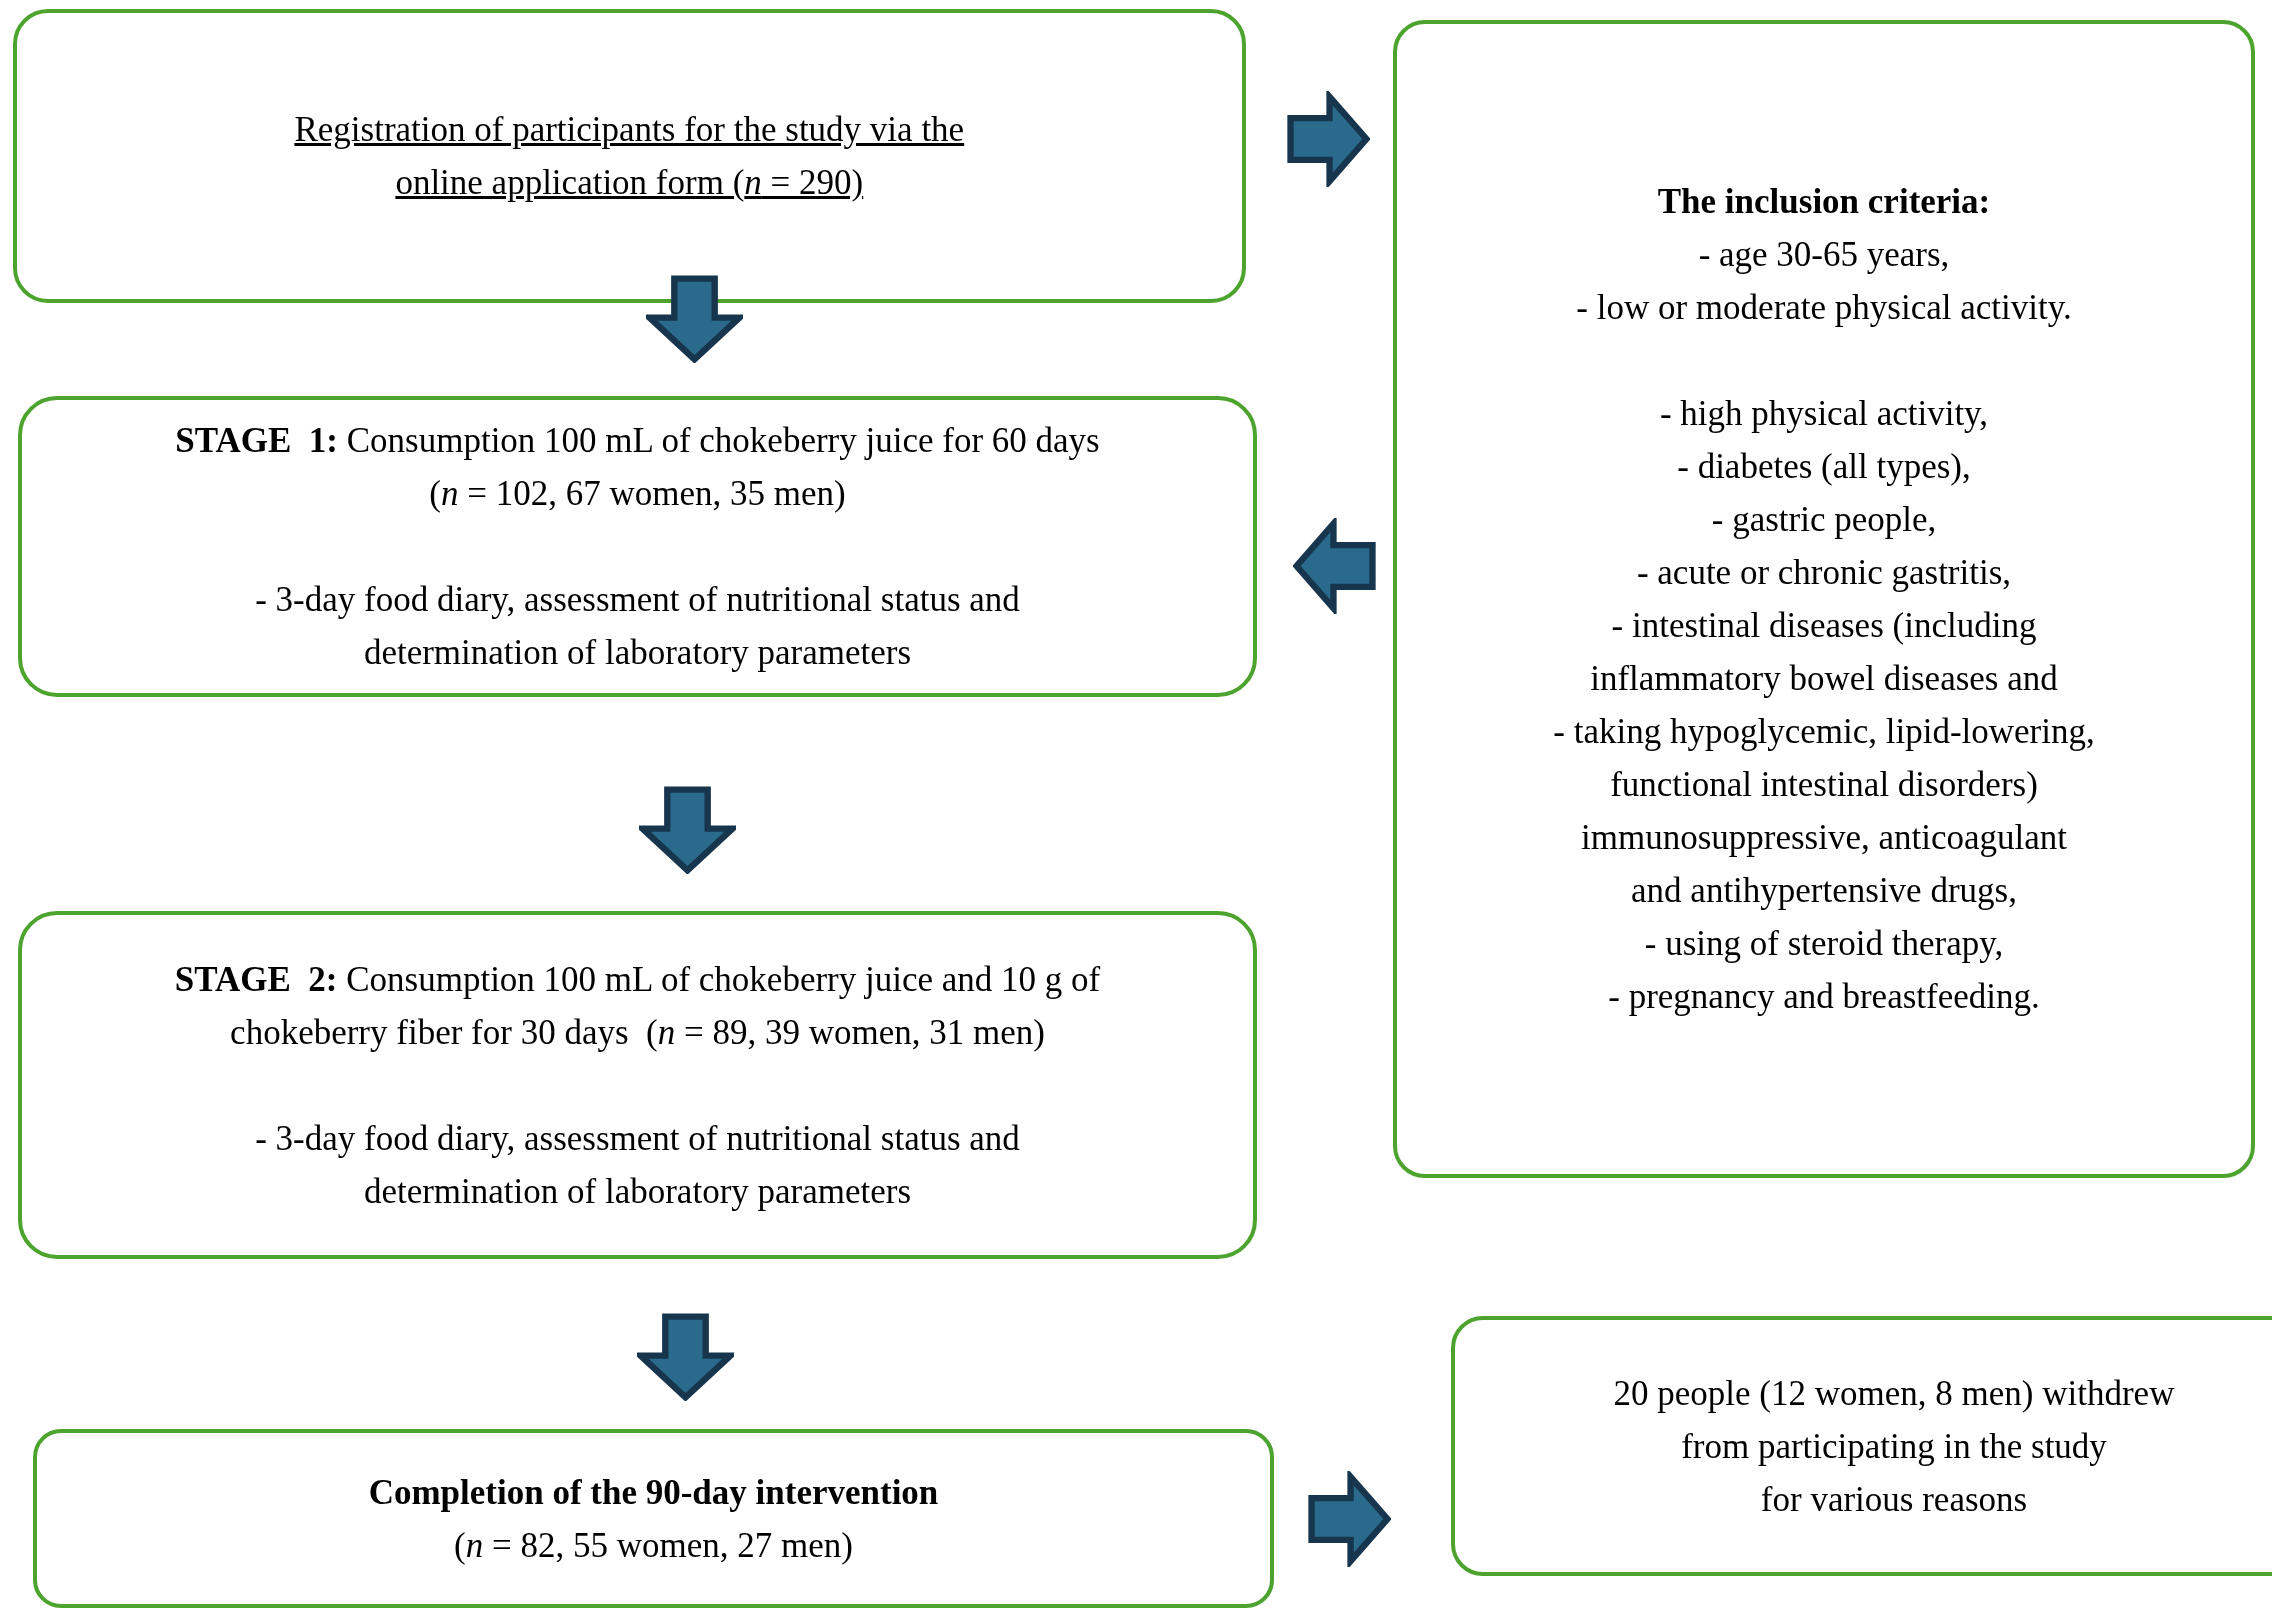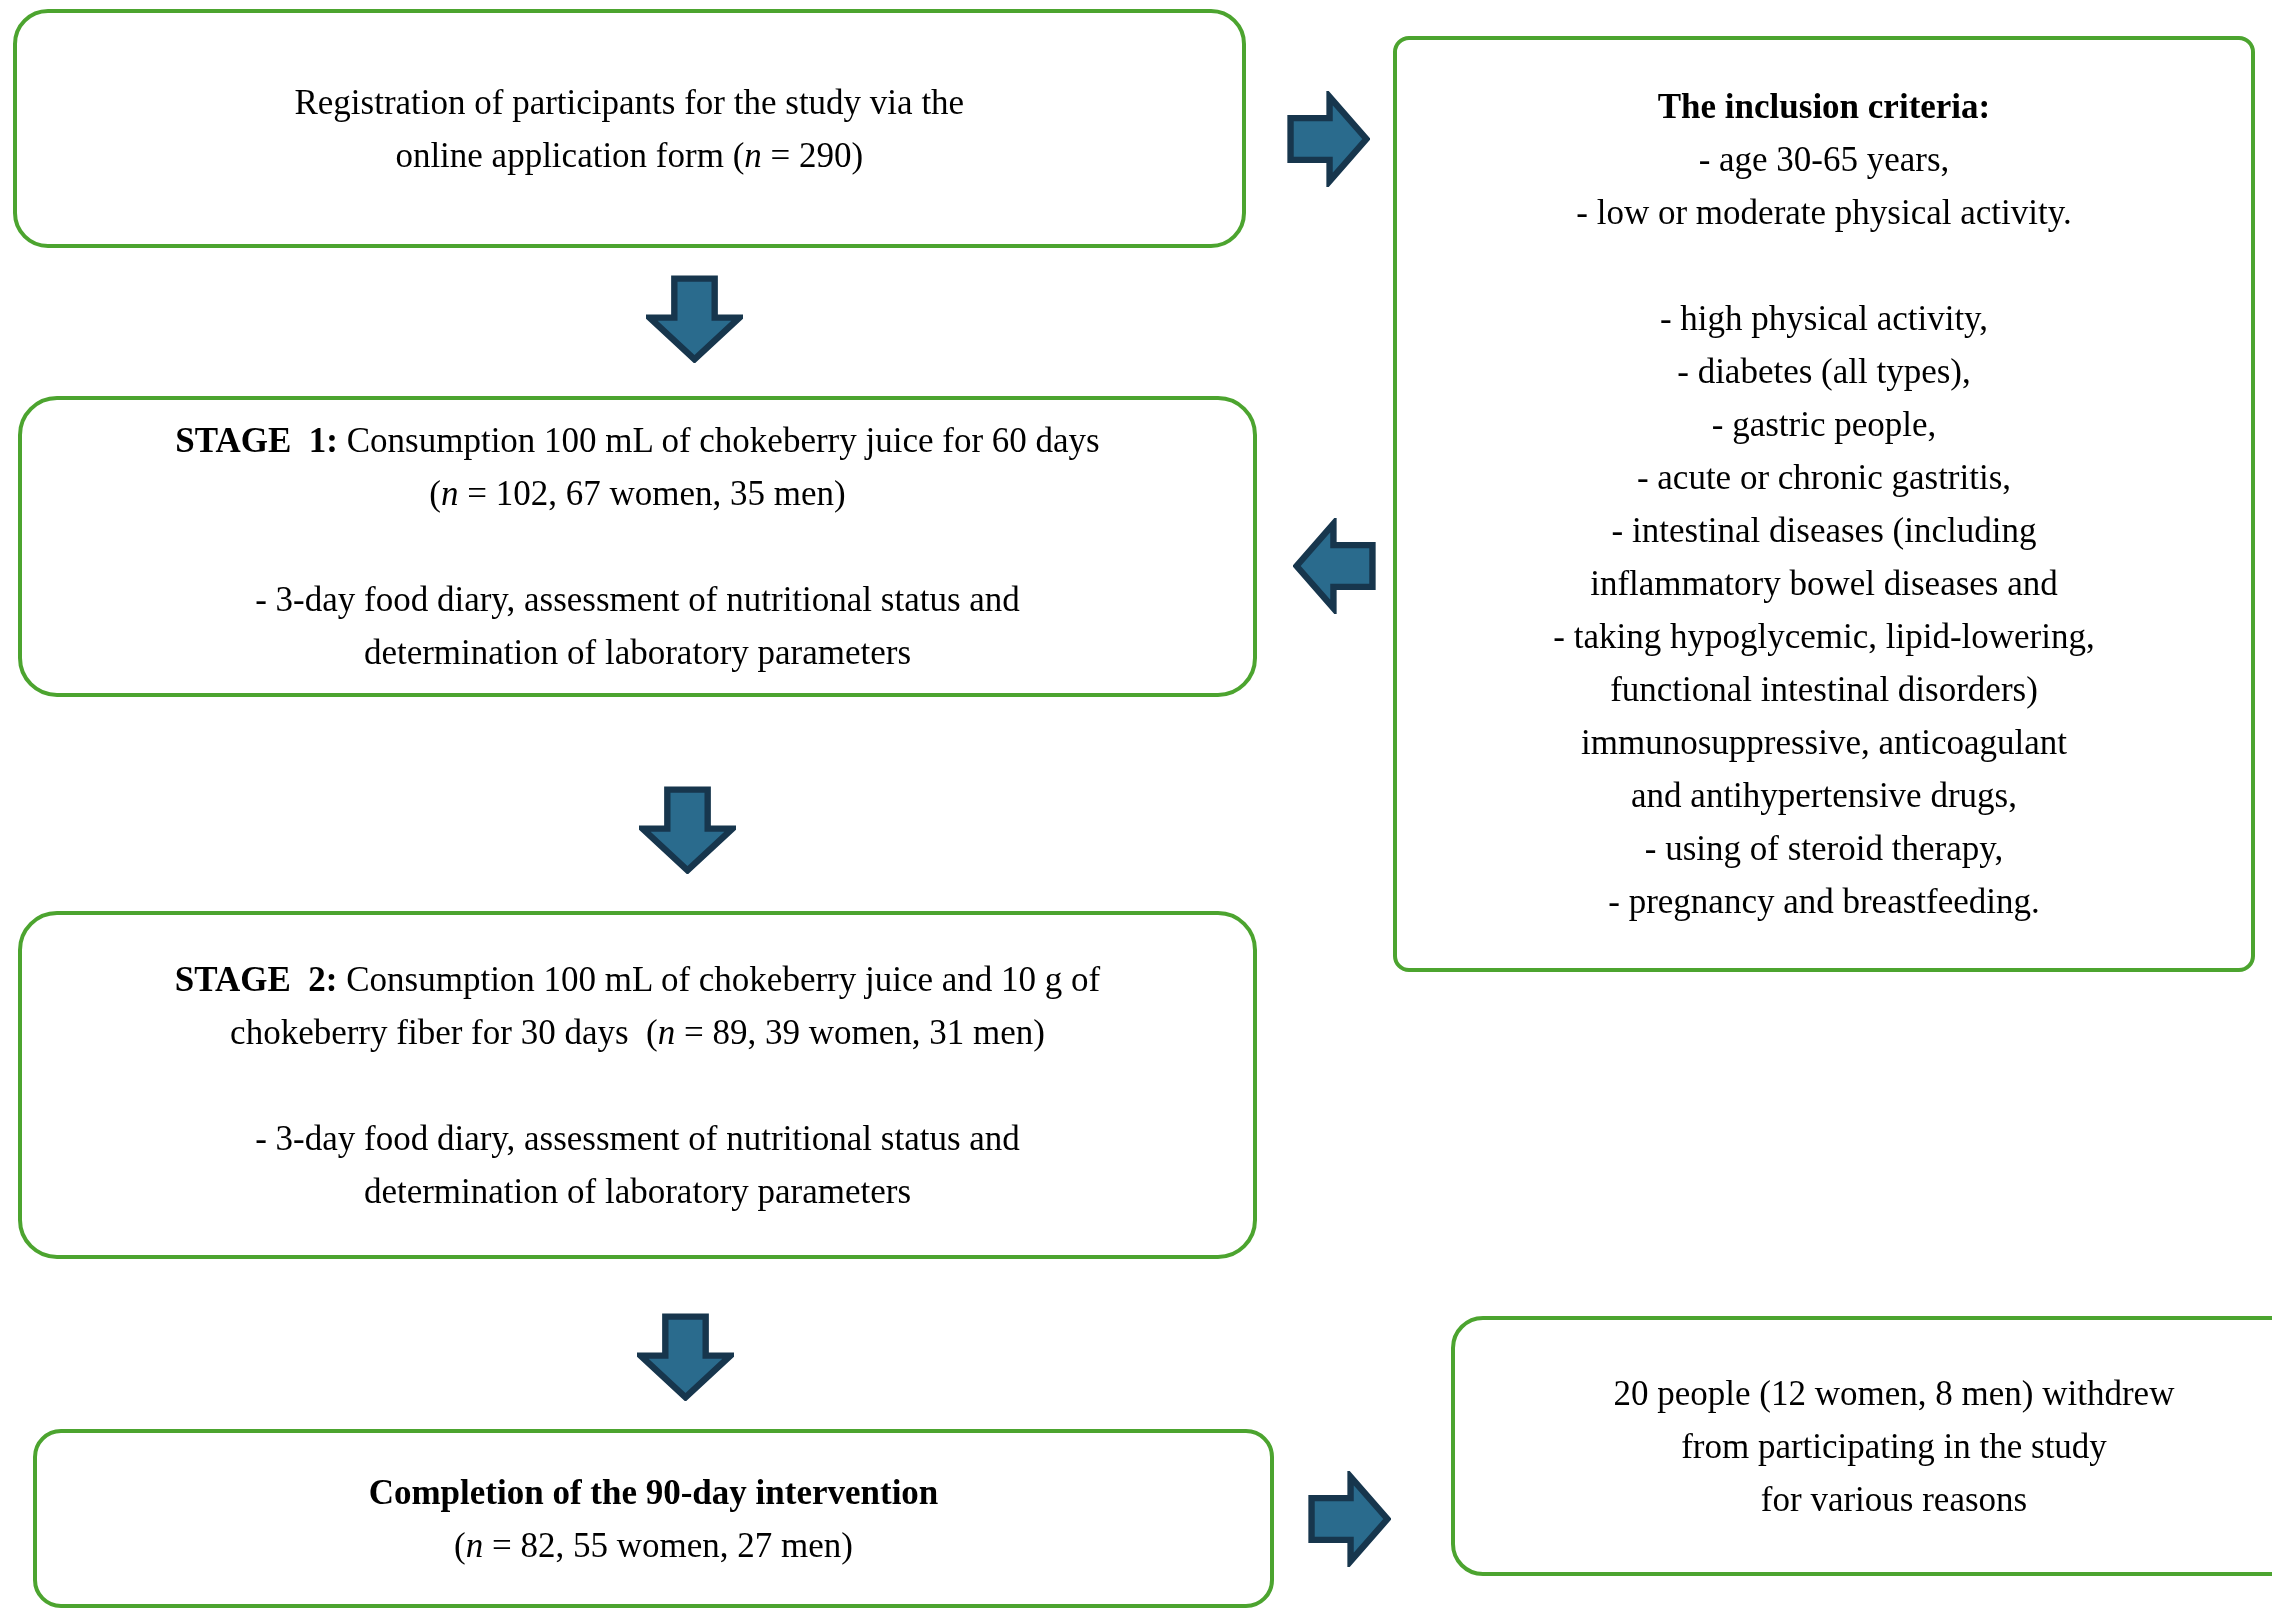--- a/index.html
+++ b/index.html
@@ -31,22 +31,22 @@
     flex-direction:column;
     justify-content:center;
     align-items:center;
     text-align:center;
   }
   .line{white-space:pre-wrap;}
   .spacer{height:53px;}
   .arrow{position:absolute;}
   .arrow svg{display:block;width:100%;height:100%;}
 
-  #registration-box{left:12.8px;top:9.2px;width:1233px;height:239px;border-radius:35px;}
-  #criteria-box{left:1393px;top:20px;width:862px;height:936px;border-radius:16px;margin-top:16px;}
+  #registration-box{left:12.8px;top:9.2px;width:1233px;height:294px;border-radius:35px;text-decoration:underline;}
+  #criteria-box{left:1393px;top:20px;width:862px;height:1158px;border-radius:32px;}
   #stage1-box{left:18px;top:396px;width:1239px;height:301px;border-radius:39px;}
   #stage2-box{left:18px;top:911px;width:1239px;height:348px;border-radius:39px;}
   #completion-box{left:33px;top:1429px;width:1241px;height:179px;border-radius:28px;}
   #withdrawal-box{left:1451px;top:1316px;width:886px;height:260px;border-radius:32px;}
 
   #arrow-right-to-criteria{left:1287px;top:91px;width:83px;height:96px;}
   #arrow-down-1{left:646px;top:275px;width:97px;height:88px;}
   #arrow-left-from-criteria{left:1293px;top:518px;width:83px;height:96px;}
   #arrow-down-2{left:639px;top:786px;width:97px;height:88px;}
   #arrow-down-3{left:637px;top:1313px;width:97px;height:88px;}

